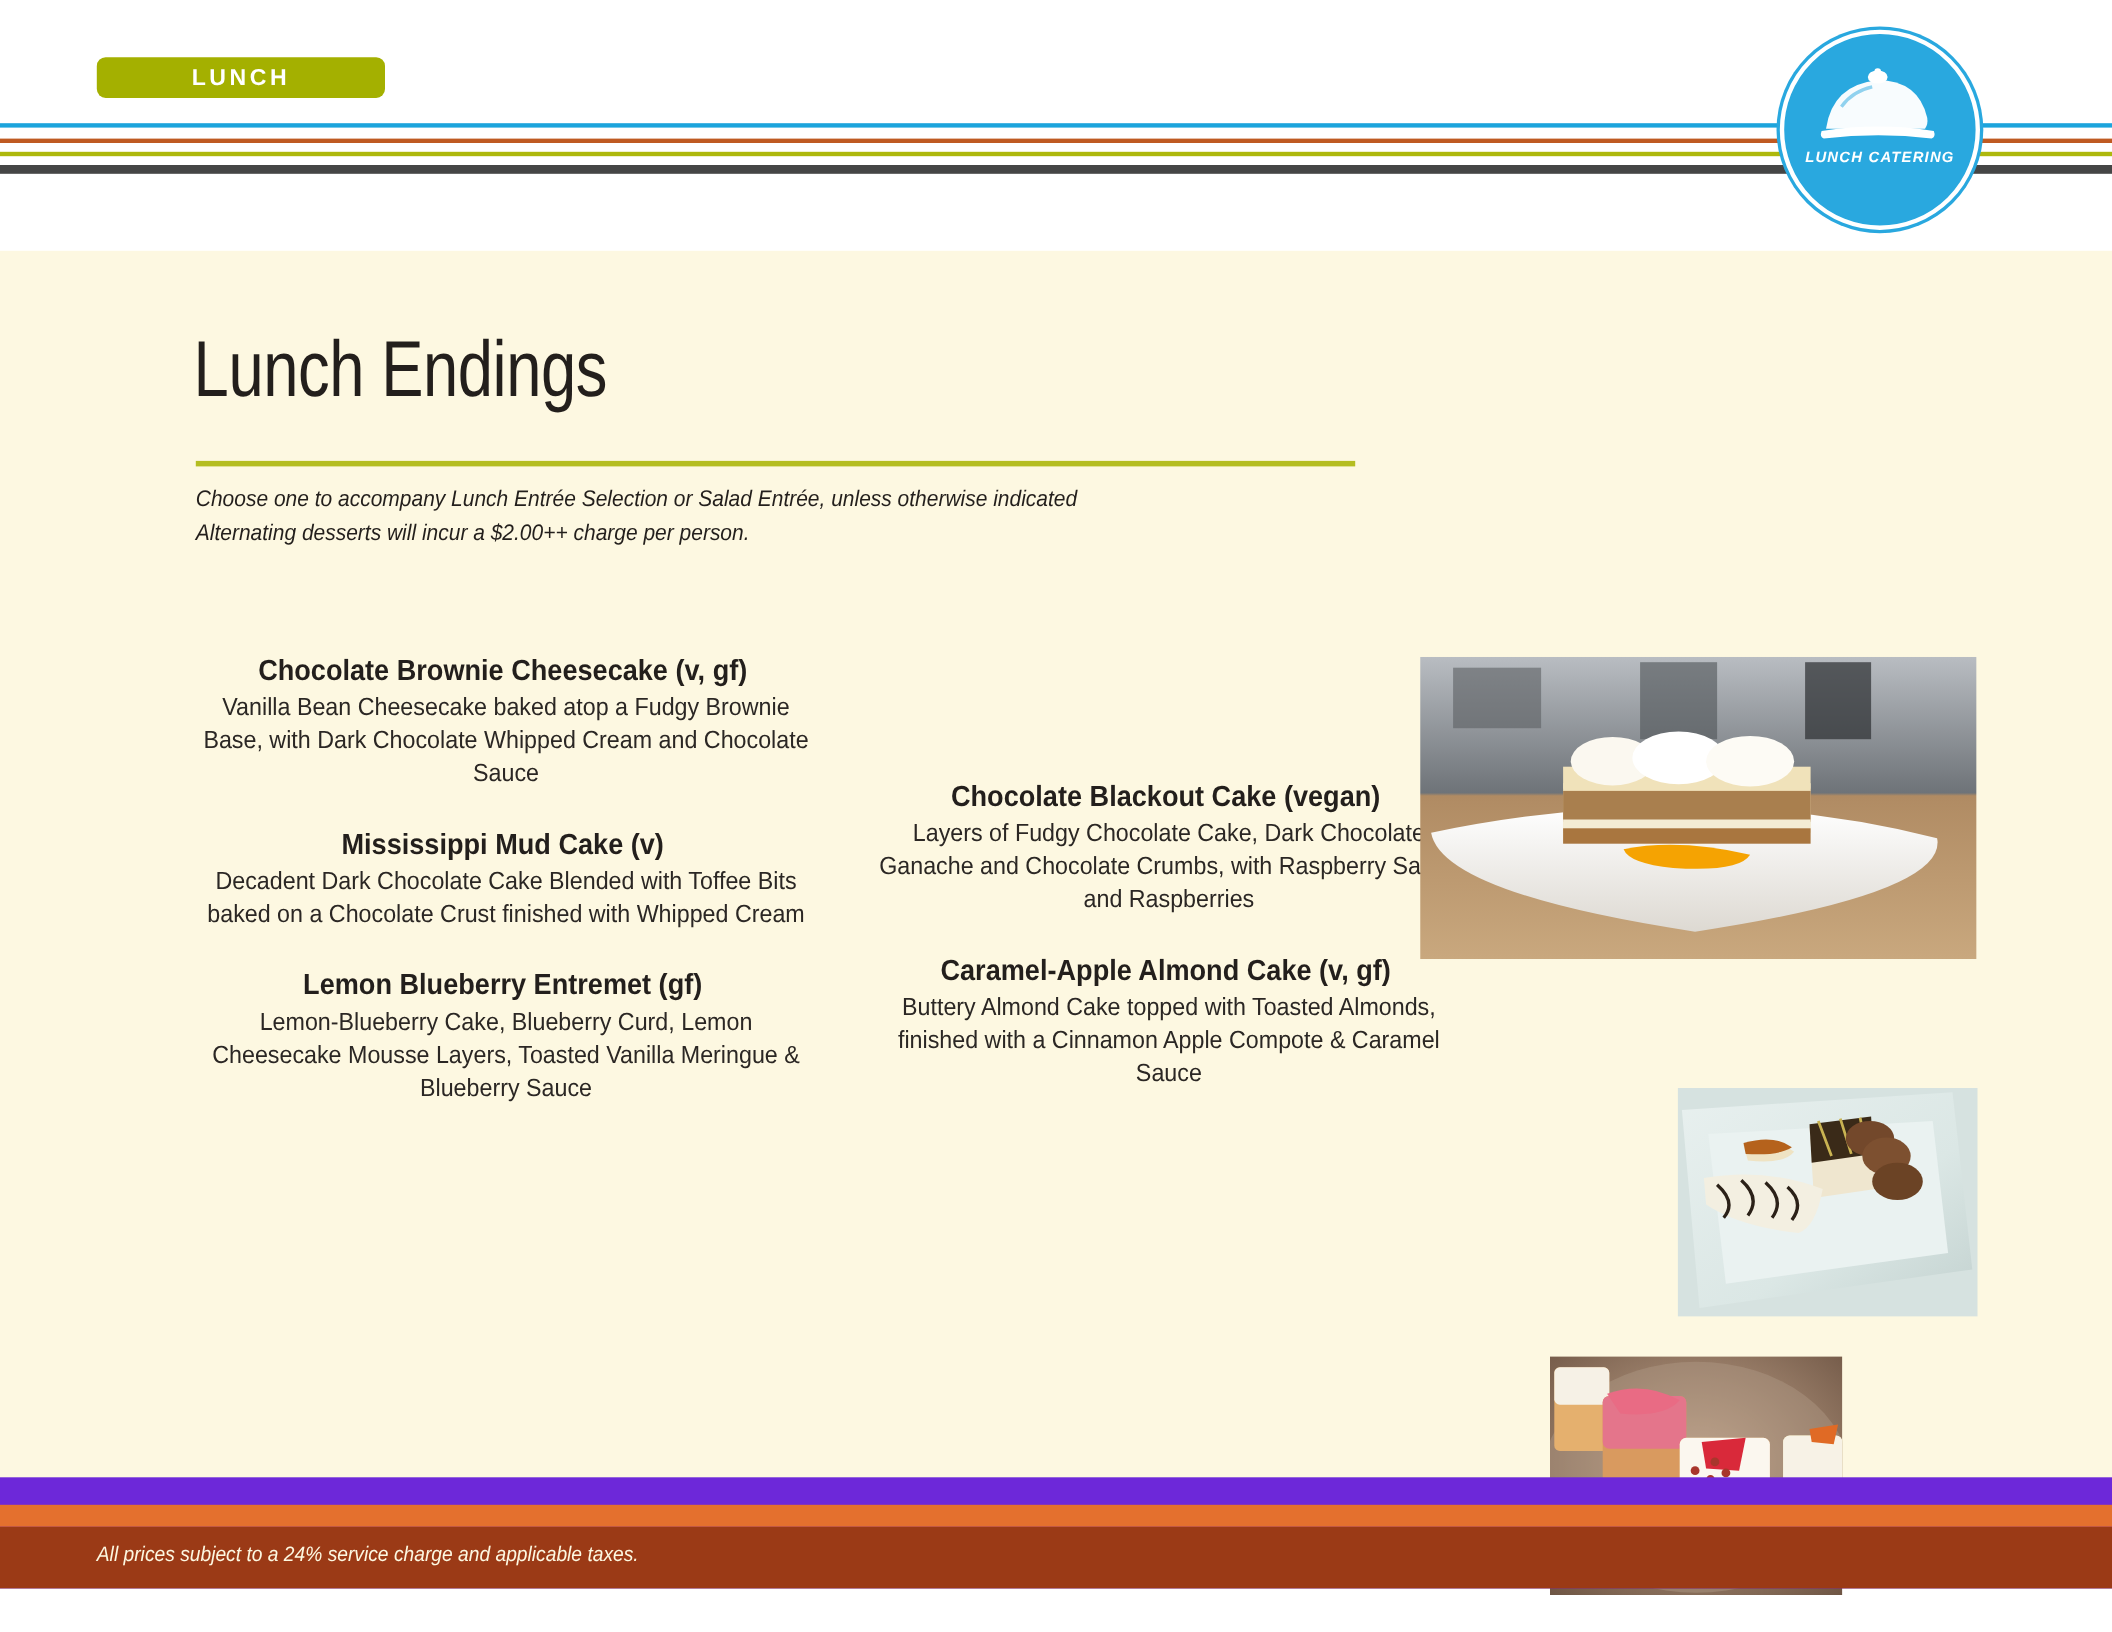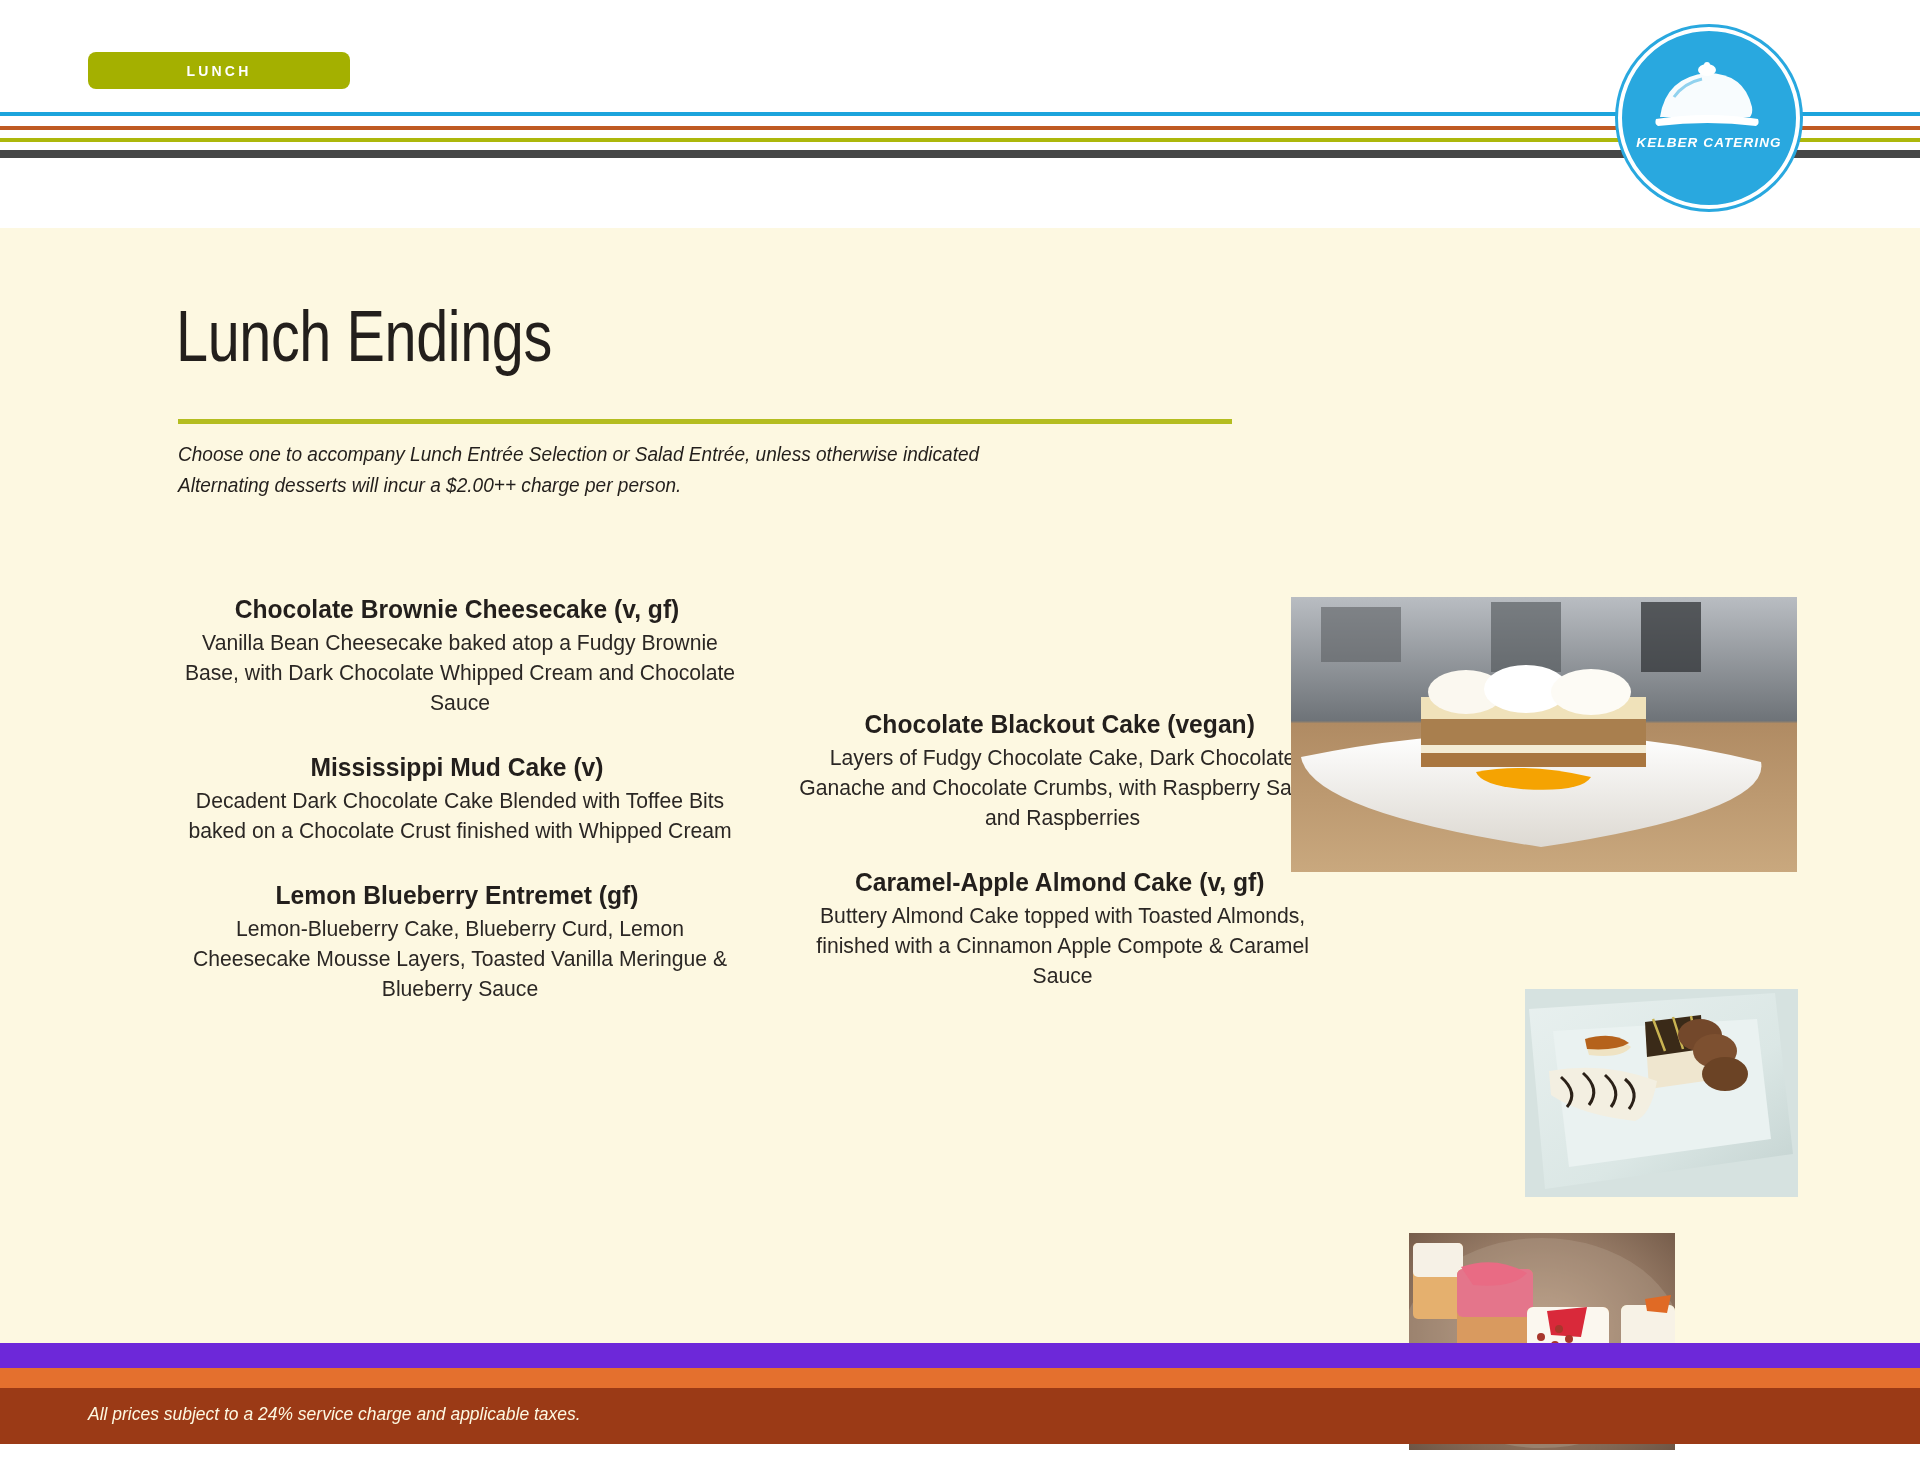--- a/index.html
+++ b/index.html
@@ -12,21 +12,21 @@
 
   
   .header{position:absolute;left:0;top:0;width:1920px;height:228px;background:#ffffff;}
 
   .lunch-badge{
     position:absolute;left:88px;top:52px;width:262px;height:37px;
     background:#a4b000;border-radius:8px;
     display:flex;align-items:center;justify-content:center;
   }
   .lunch-badge span{
-    color:#ffffff;font-size:14px;font-weight:bold;letter-spacing:3.2px;
+    color:#ffffff;font-size:21px;font-weight:bold;letter-spacing:3.2px;
     font-family:"Liberation Sans", sans-serif;
   }
 
   .stripes{position:absolute;left:0;top:112px;width:1920px;height:48px;}
   .stripe{position:absolute;left:0;width:1920px;}
   .stripe.s1{top:0px;height:4px;background:#1ca4dc;}
   .stripe.s2{top:14px;height:4px;background:#bf5a22;}
   .stripe.s3{top:26px;height:4px;background:#adb80c;}
   .stripe.s4{top:38px;height:8px;background:#454646;}
 
@@ -118,21 +118,21 @@
   </div>
 
   <div class="logo">
     <svg viewBox="0 0 174 174">
       <path d="M38 86 Q44 46 85 42 Q122 42 130 76 Q131 82 128 86 Z" fill="#ffffff" opacity="0.97"></path>
       <path d="M34 88 Q86 80 136 88 Q138 93 134 95 Q86 89 36 95 Q32 93 34 88 Z" fill="#ffffff"></path>
       <ellipse cx="85" cy="39" rx="9" ry="6" fill="#ffffff"></ellipse>
       <rect x="82" y="31" width="6" height="9" rx="3" fill="#ffffff"></rect>
       <path d="M52 66 Q62 52 80 48" stroke="#29a8df" stroke-width="3" fill="none" opacity="0.5"></path>
     </svg>
-    <div class="logo-text">KELBER CATERING</div>
+    <div class="logo-text">LUNCH CATERING</div>
   </div>
 </div>
 
 <div class="page-body">
 
   <div class="title">Lunch Endings</div>
   <div class="title-rule"></div>
 
   <div class="intro">
     <div>Choose one to accompany Lunch Entrée Selection or Salad Entrée, unless otherwise indicated</div>

